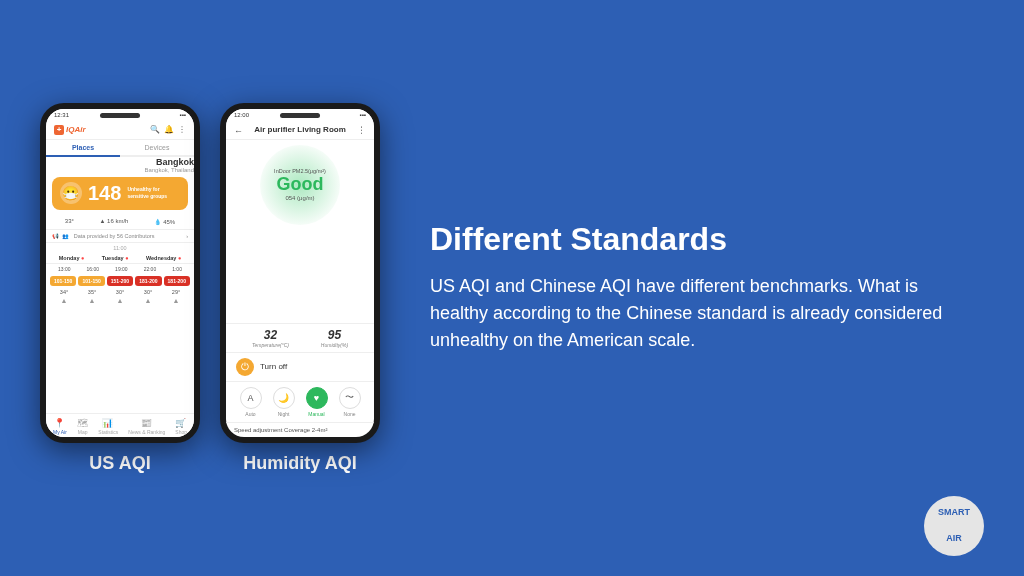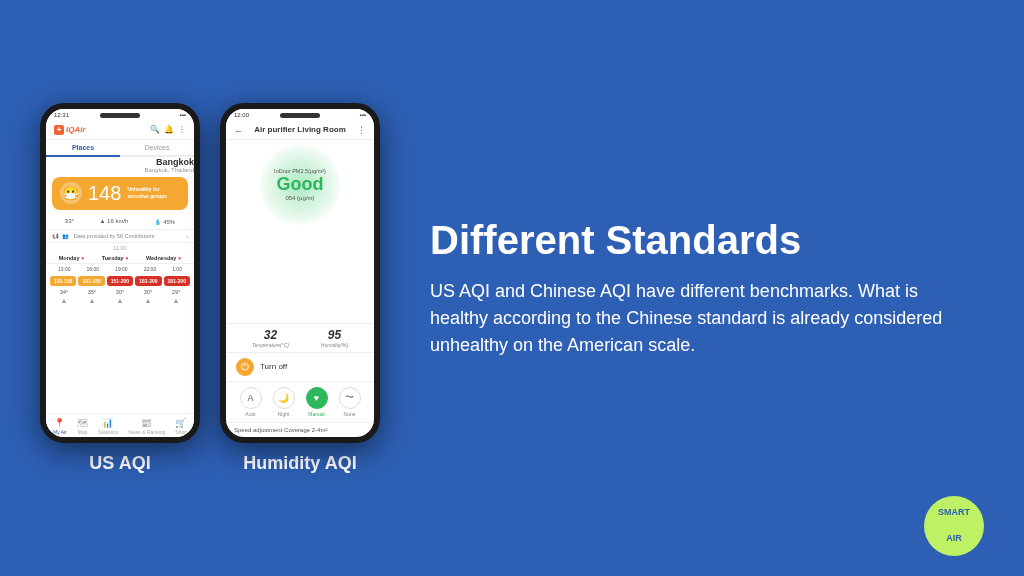--- a/index.html
+++ b/index.html
@@ -173,21 +173,21 @@
       border-radius: 50%;
       background: rgba(255,255,255,0.3);
       display: flex;
       align-items: center;
       justify-content: center;
       font-size: 14px;
     }
 
     .aqi-number {
       font-size: 20px;
-      font-weight: 400;
+      font-weight: 700;
       color: white;
     }
 
     .aqi-label {
       font-size: 6px;
       color: white;
       font-weight: 600;
       line-height: 1.2;
     }
 
@@ -444,21 +444,21 @@
     }
 
     
     .text-section {
       flex: 1;
       color: white;
       padding: 20px 10px 20px 20px;
     }
 
     .heading {
-      font-size: 40px;
+      font-size: 32px;
       font-weight: 900;
       color: white;
       line-height: 1.1;
       margin-bottom: 16px;
     }
 
     .description {
       font-size: 18px;
       color: white;
       line-height: 1.5;
@@ -471,21 +471,21 @@
       right: 40px;
       display: flex;
       align-items: center;
       justify-content: center;
     }
 
     .smart-air-badge {
       width: 60px;
       height: 60px;
       border-radius: 50%;
-      background: #bef264;
+      background: #e5e5e5;
       display: flex;
       flex-direction: column;
       align-items: center;
       justify-content: center;
       font-size: 9px;
       font-weight: 900;
       color: #2d5fb4;
       line-height: 1.1;
       text-align: center;
       gap: 16px;

